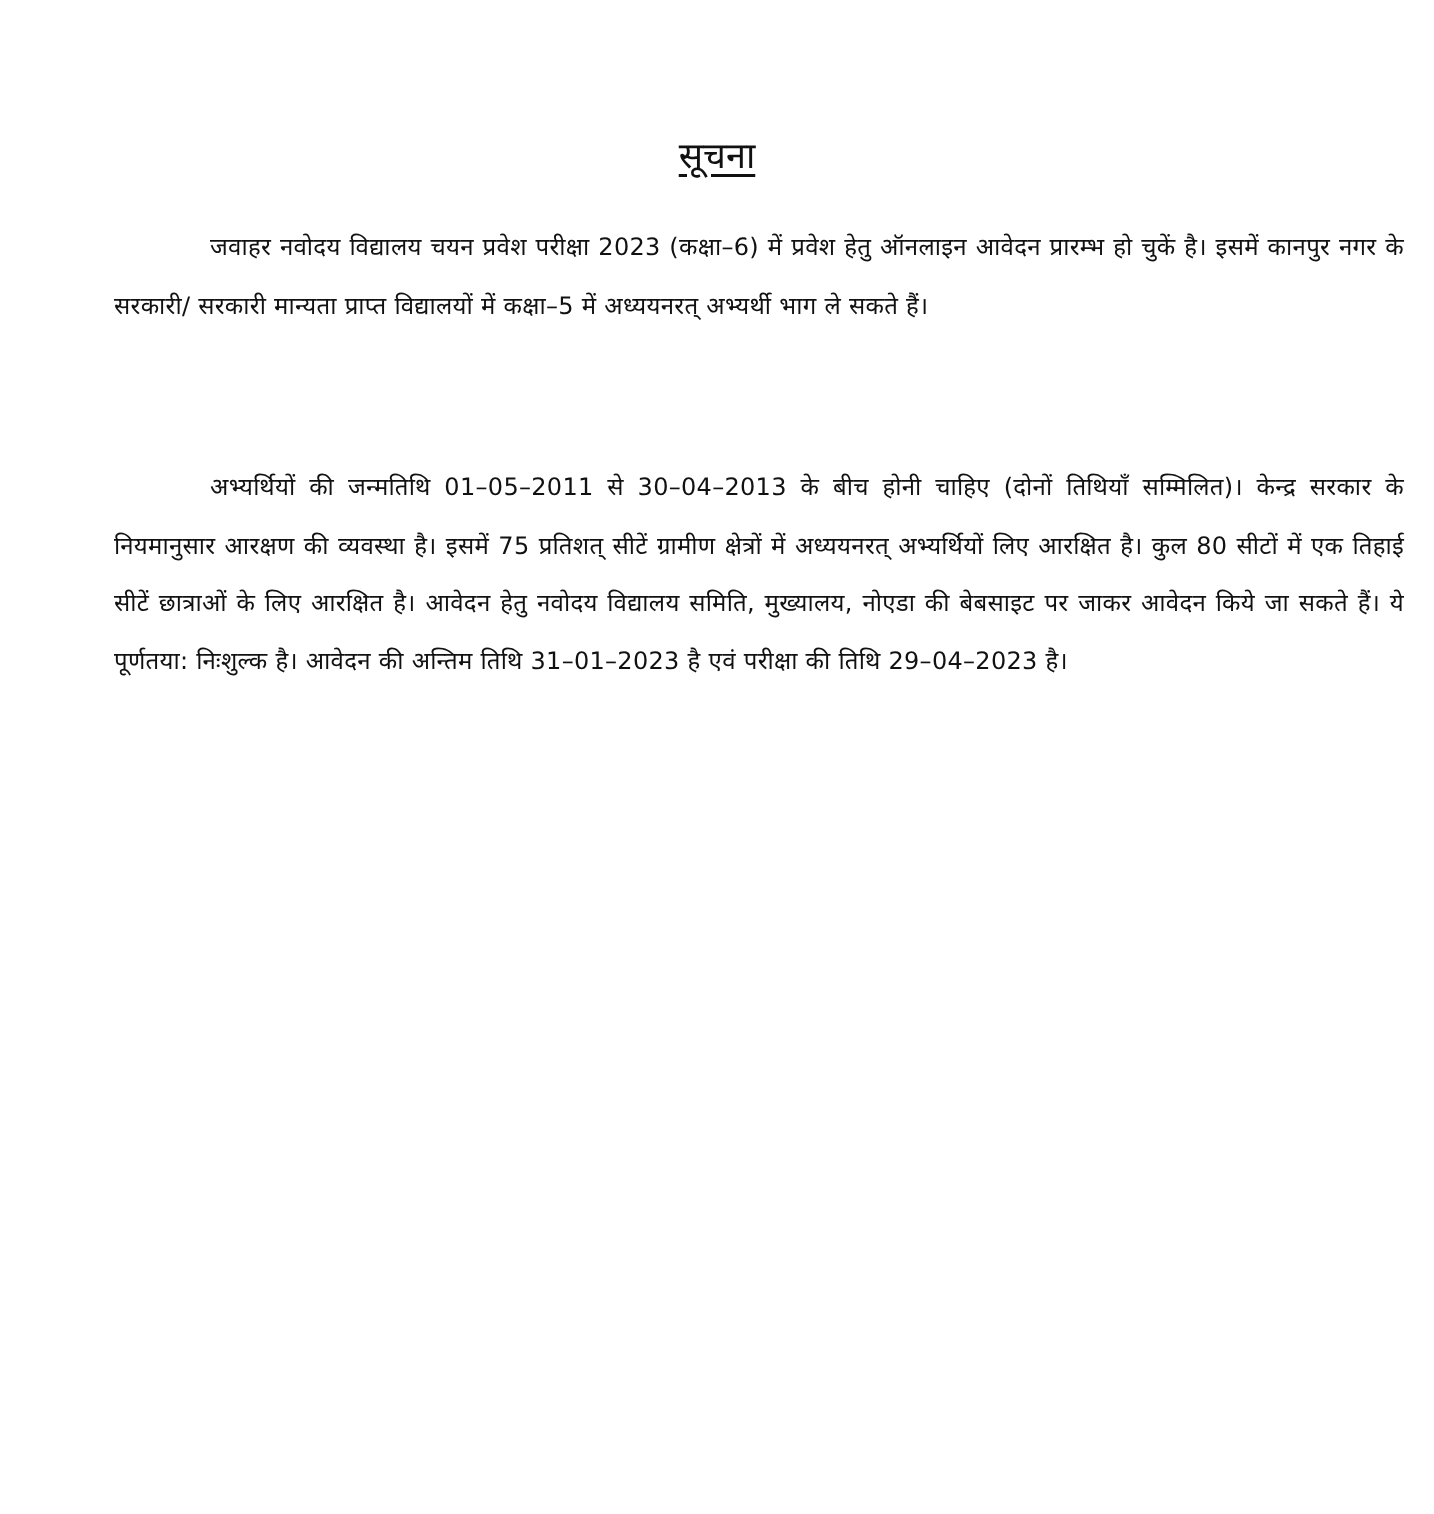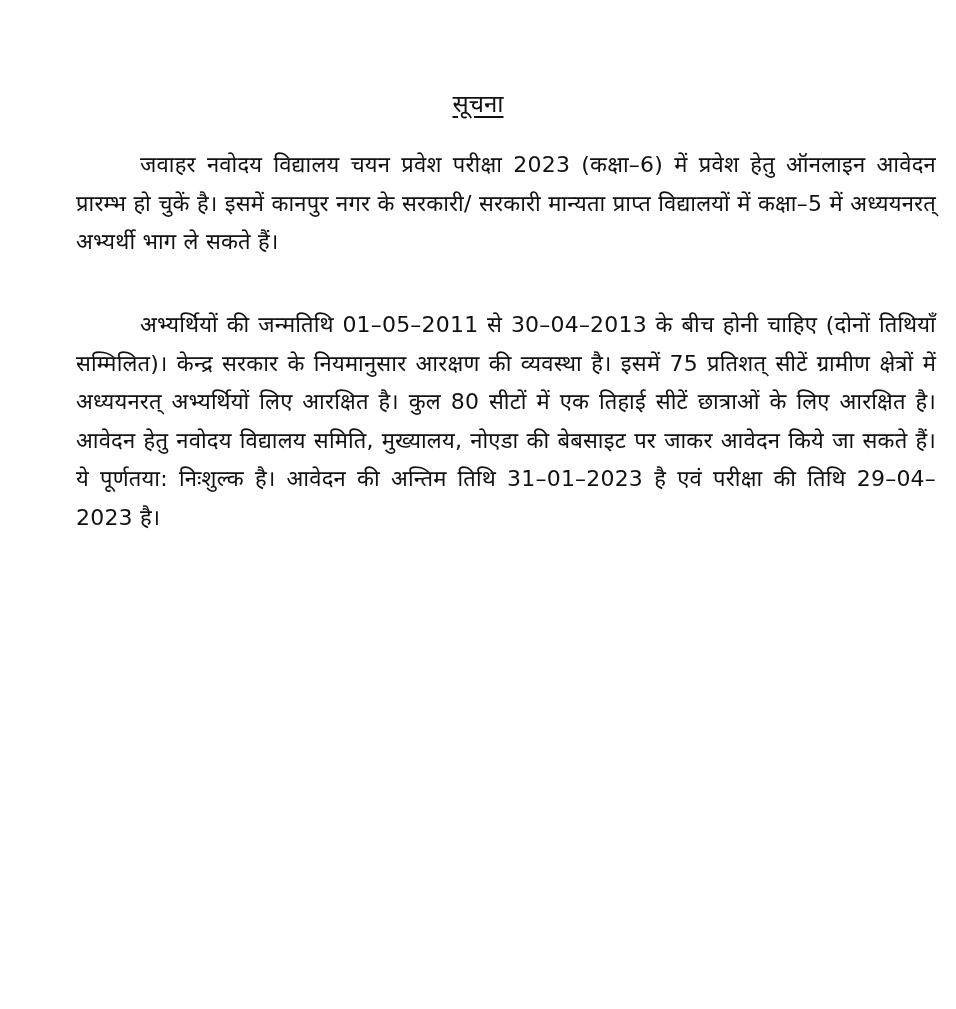--- a/index.html
+++ b/index.html
@@ -32,21 +32,21 @@
     line-height: 32px;
   }
   .title span {
     text-decoration: underline;
     text-underline-offset: 4px;
   }
   .para {
     position: absolute;
     left: 76px;
     width: 860px;
-    font-size: 22px;
+    font-size: 16px;
     line-height: 38.5px;
     text-align: justify;
     text-align-last: left;
     letter-spacing: 0.2px;
   }
   .para .indent {
     display: inline-block;
     width: 64px;
   }
   #para1 { top: 146px; }

